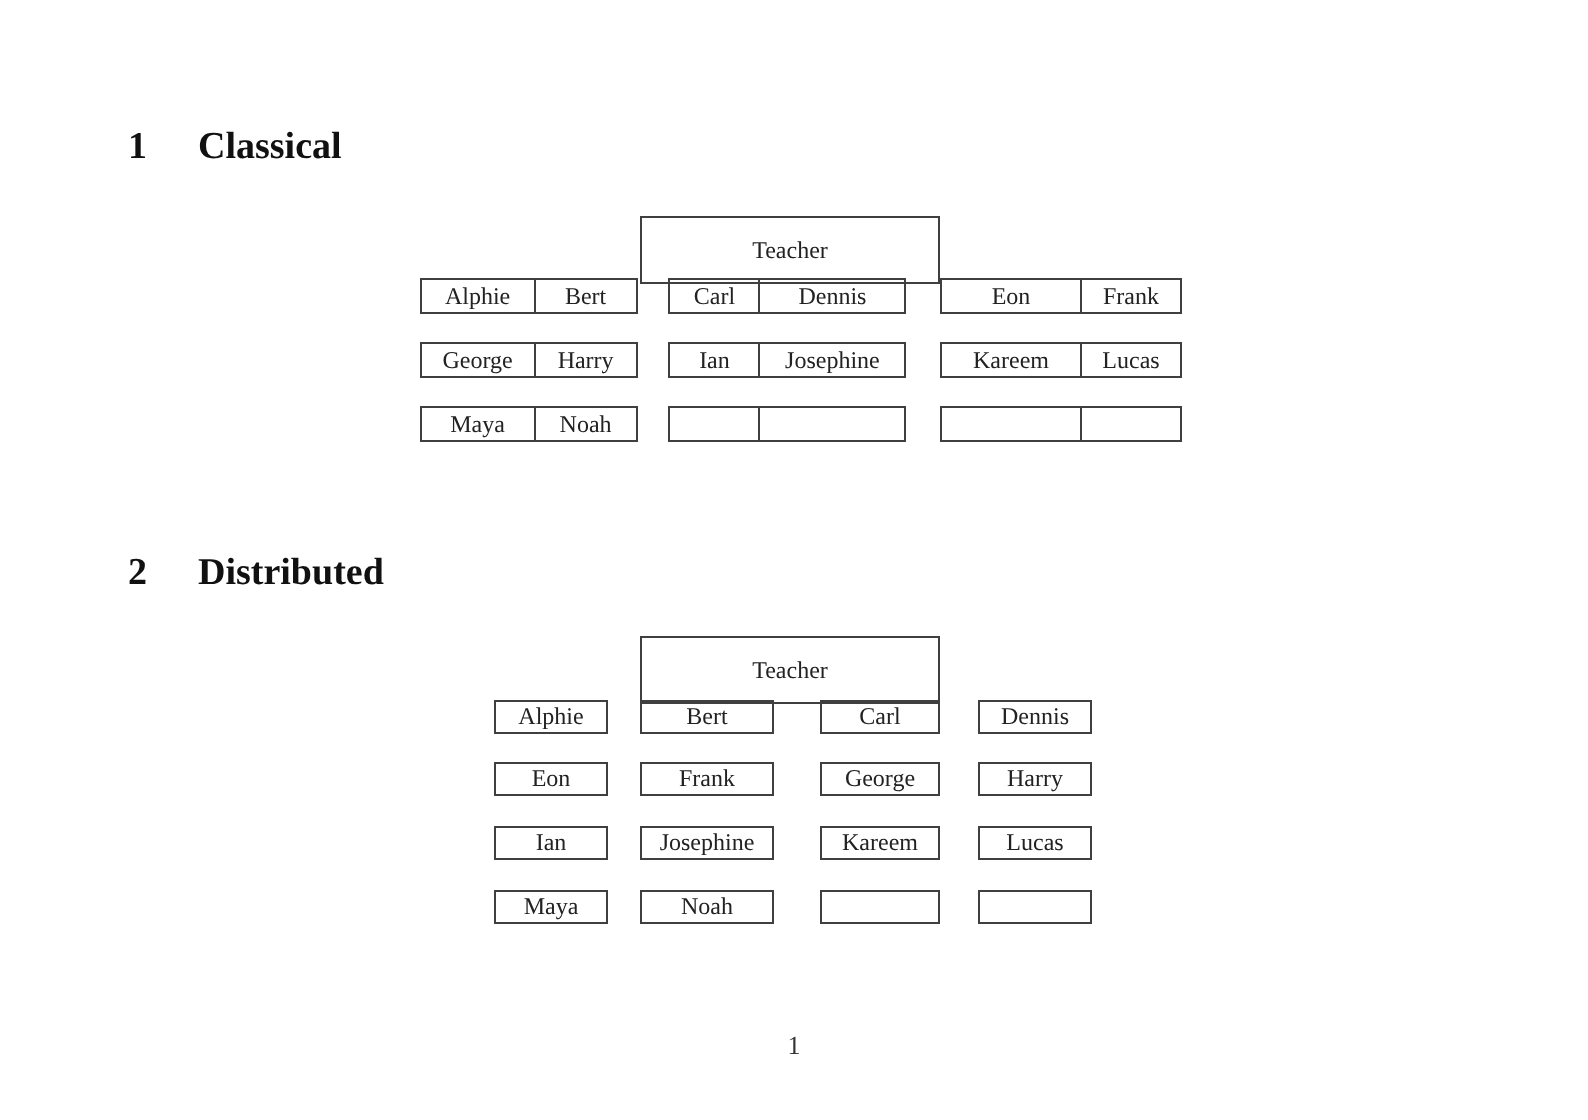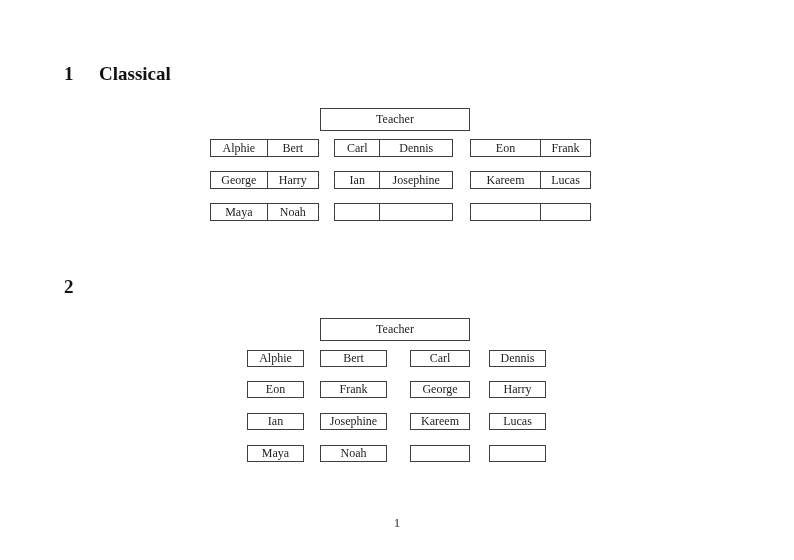--- a/index.html
+++ b/index.html
@@ -20,21 +20,21 @@
     font-weight: bold;
     font-size: 19px;
     color: #111111;
     white-space: nowrap;
   }
   .heading .sec-num { width: 35px; }
   .teacher-box {
     position: absolute;
     left: 320px;
     width: 150px;
-    height: 23px;
+    height: 34px;
     border: 1px solid #3f3f3f;
     display: flex;
     align-items: center;
     justify-content: center;
     font-size: 12px;
     color: #222222;
   }
   .desk {
     position: absolute;
     height: 18px;
@@ -142,20 +142,21 @@
     <div class="seat s1"></div>
     <div class="seat s2"></div>
   </div>
   <div class="desk c-r3 c-c3">
     <div class="seat s1"></div>
     <div class="seat s2"></div>
   </div>
 
   <div class="heading" style="left:64px; top:276px;">
     <span class="sec-num">2</span>
+    <span class="sec-title">Distributed</span>
   </div>
 
   <div class="teacher-box" style="top:318px;">Teacher</div>
 
   <div class="ddesk d-r1 d-c1">Alphie</div>
   <div class="ddesk d-r1 d-c2">Bert</div>
   <div class="ddesk d-r1 d-c3">Carl</div>
   <div class="ddesk d-r1 d-c4">Dennis</div>
 
   <div class="ddesk d-r2 d-c1">Eon</div>

